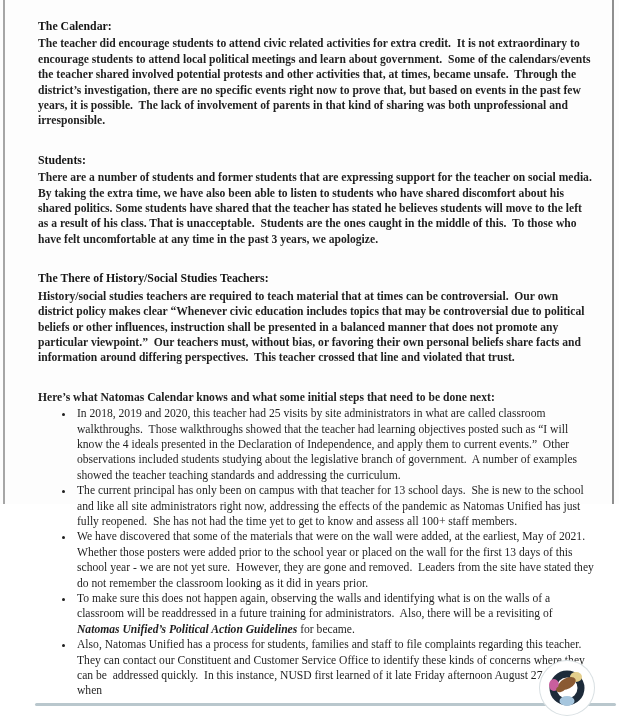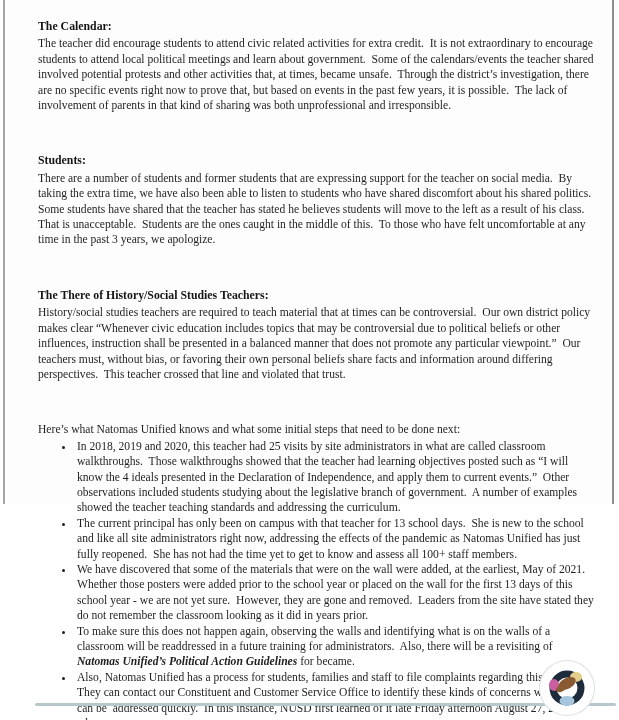--- a/index.html
+++ b/index.html
@@ -18,25 +18,25 @@
   }
   .edge-right {
     position: absolute; left: 612px; top: 0; bottom: 0; width: 2px;
     background: #8f8f8f; z-index: 6;
   }
   .content {
     position: absolute; left: 38px; right: 24px; top: 19px;
     font-size: 11.6px; line-height: 15.4px;
     text-rendering: optimizeLegibility;
   }
-  section + section { margin-top: 40px; }
+  section + section { margin-top: 24px; }
   h3 {
     font-size: 11.8px; font-weight: bold; line-height: 15.4px; color: #151515;
   }
-  .content p { margin-top: 2px; white-space: pre-wrap; }
+  .content p { margin-top: 2px; white-space: pre-wrap; font-weight: bold; }
   ul.bullets { margin: 0; margin-top: 1px; padding-left: 37px; list-style: disc; }
   ul.bullets li { padding-left: 2px; white-space: pre-wrap; }
   ul.bullets li i { font-style: italic; font-weight: bold; }
 
   
   .bottom-strip {
     position: absolute; left: 0; right: 0; top: 706px; bottom: 0;
     background: #e9e9e9; z-index: 1;
   }
   .footer-line {
@@ -72,21 +72,21 @@
       <h3>Students:</h3>
       <p>There are a number of students and former students that are expressing support for the teacher on social media.  By taking the extra time, we have also been able to listen to students who have shared discomfort about his shared politics. Some students have shared that the teacher has stated he believes students will move to the left as a result of his class. That is unacceptable.  Students are the ones caught in the middle of this.  To those who have felt uncomfortable at any time in the past 3 years, we apologize.</p>
     </section>
 
     <section>
       <h3>The There of History/Social Studies Teachers:</h3>
       <p>History/social studies teachers are required to teach material that at times can be controversial.  Our own district policy makes clear “Whenever civic education includes topics that may be controversial due to political beliefs or other influences, instruction shall be presented in a balanced manner that does not promote any particular viewpoint.”  Our teachers must, without bias, or favoring their own personal beliefs share facts and information around differing perspectives.  This teacher crossed that line and violated that trust.</p>
     </section>
 
     <section>
-      <p>Here’s what Natomas Unified knows and what some initial steps that need to be done next:</p>
+      <p>Here’s what Natomas Calendar knows and what some initial steps that need to be done next:</p>
       <ul class="bullets" id="bullet-list">
           <li><span>In 2018, 2019 and 2020, this teacher had 25 visits by site administrators in what are called classroom walkthroughs.  Those walkthroughs showed that the teacher had learning objectives posted such as “I will know the 4 ideals presented in the Declaration of Independence, and apply them to current events.”  Other observations included students studying about the legislative branch of government.  A number of examples showed the teacher teaching standards and addressing the curriculum.</span></li>
           <li><span>The current principal has only been on campus with that teacher for 13 school days.  She is new to the school and like all site administrators right now, addressing the effects of the pandemic as Natomas Unified has just fully reopened.  She has not had the time yet to get to know and assess all 100+ staff members.</span></li>
           <li><span>We have discovered that some of the materials that were on the wall were added, at the earliest, May of 2021. Whether those posters were added prior to the school year or placed on the wall for the first 13 days of this school year - we are not yet sure.  However, they are gone and removed.  Leaders from the site have stated they do not remember the classroom looking as it did in years prior.</span></li>
           <li><span>To make sure this does not happen again, observing the walls and identifying what is on the walls of a classroom will be readdressed in a future training for administrators.  Also, there will be a revisiting of </span><i>Natomas Unified’s Political Action Guidelines</i><span> for became.</span></li>
           <li><span>Also, Natomas Unified has a process for students, families and staff to file complaints regarding this teacher. They can contact our Constituent and Customer Service Office to identify these kinds of concerns where they can be  addressed quickly.  In this instance, NUSD first learned of it late Friday afternoon August 27, 2021, when</span></li>
         </ul>
     </section>
 
   </div>

